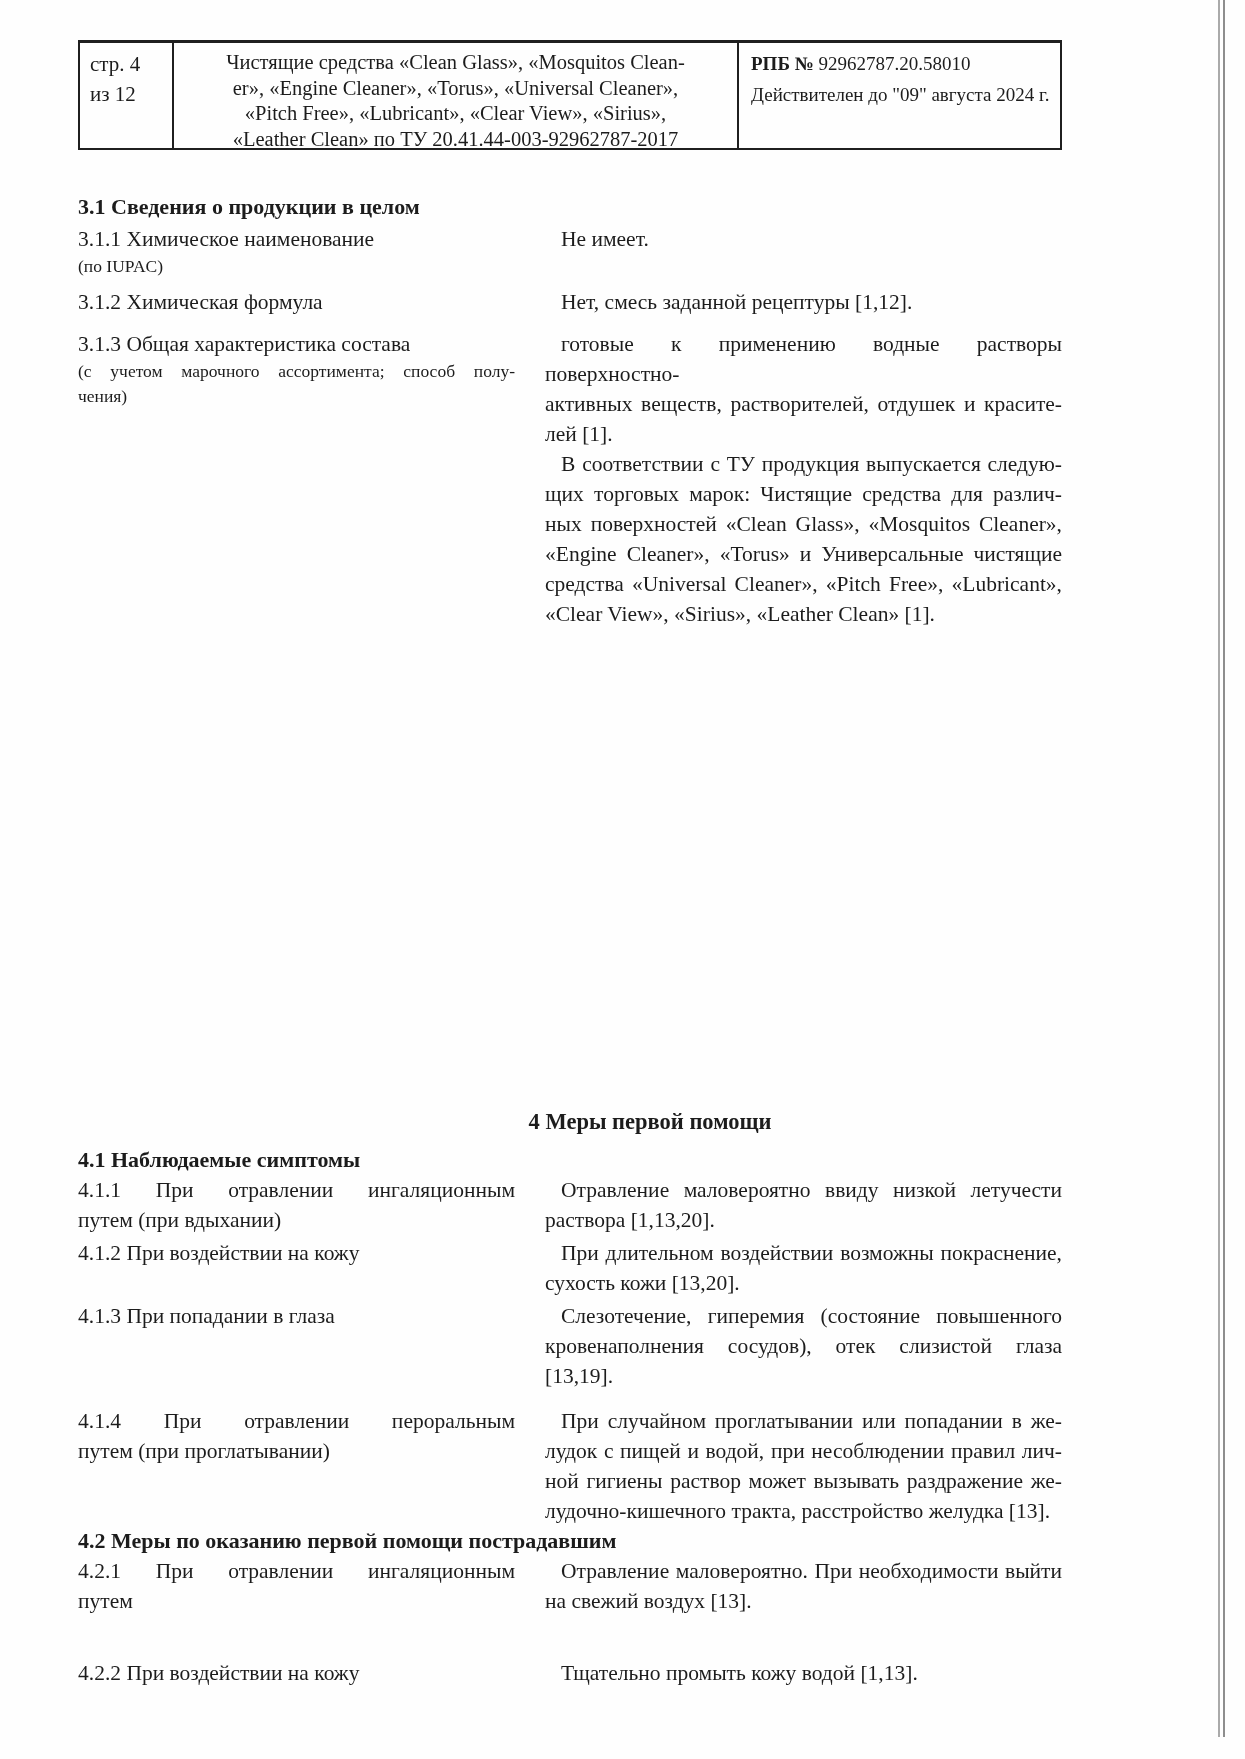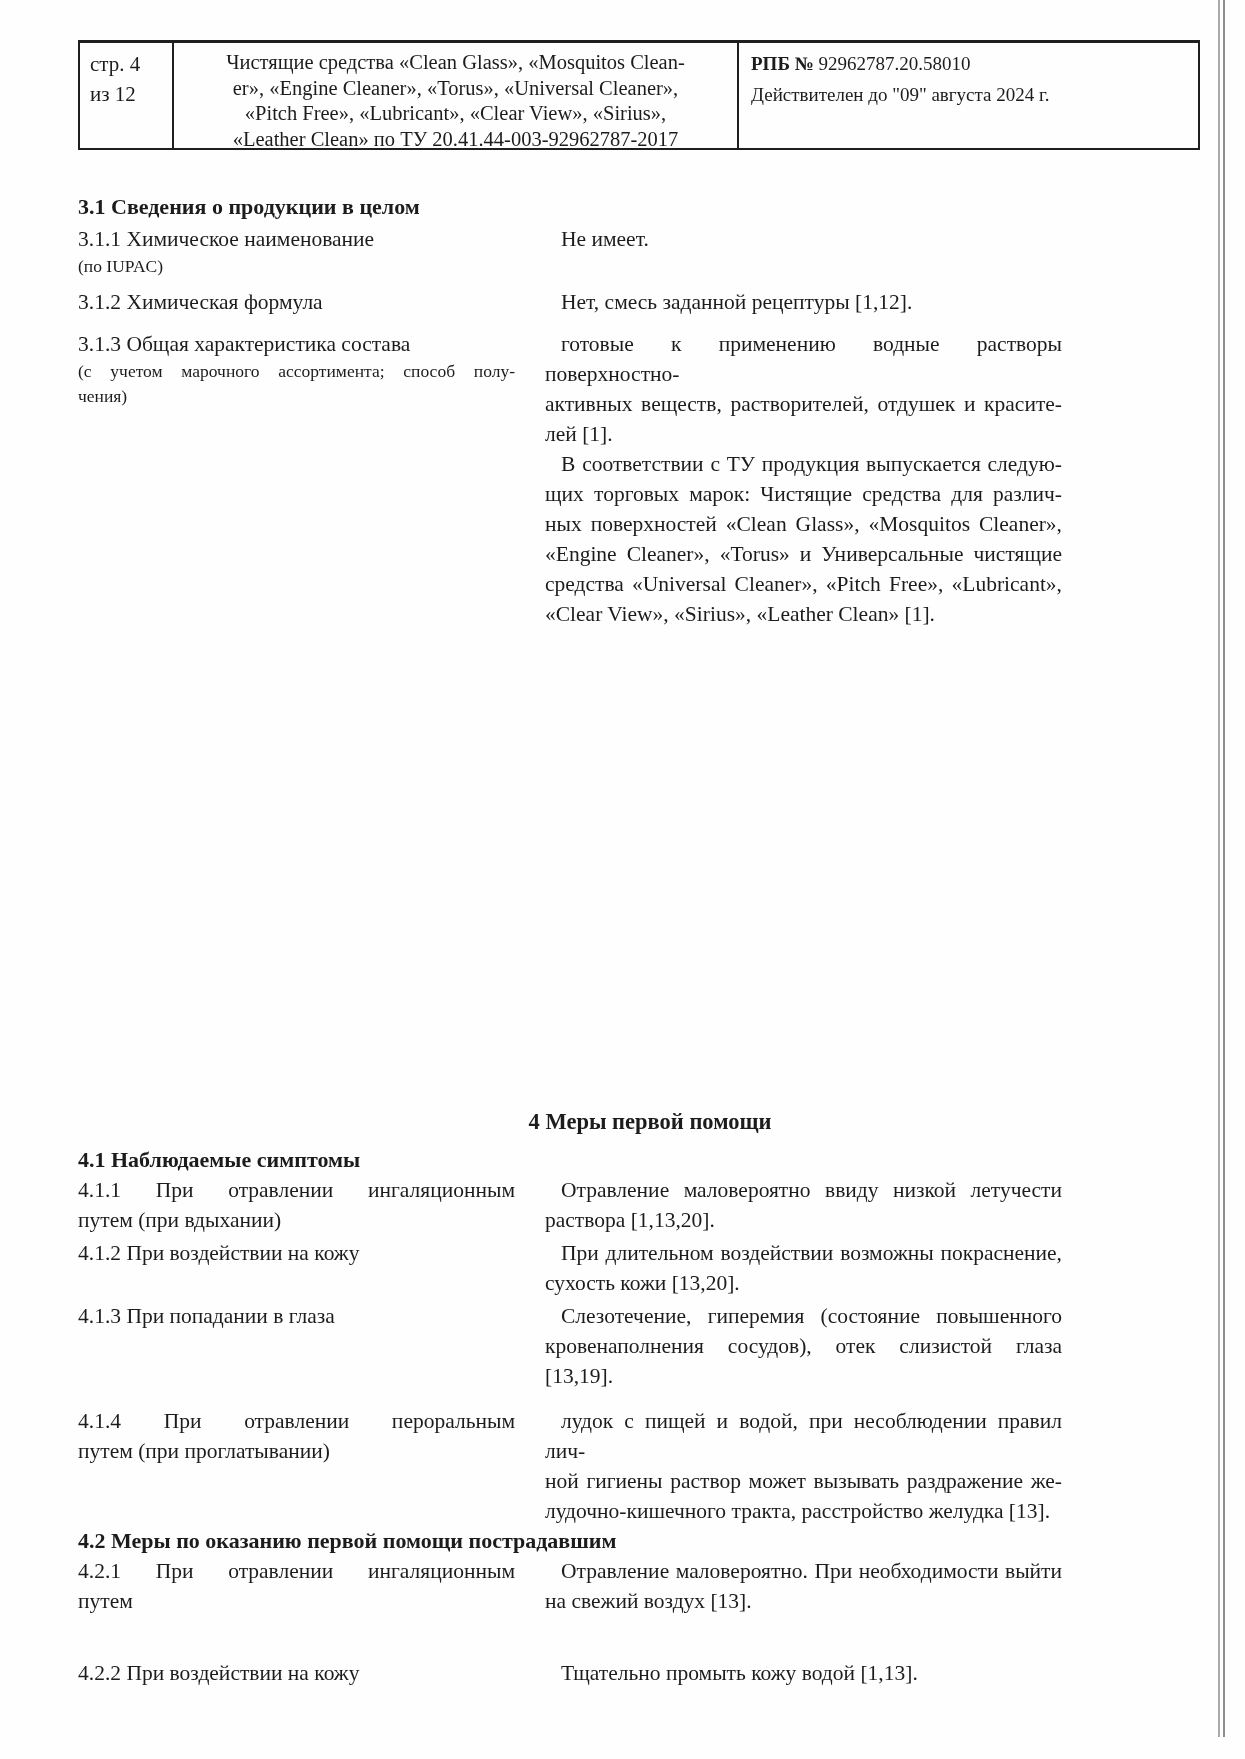--- a/index.html
+++ b/index.html
@@ -14,21 +14,21 @@
   }
   
   .ln{line-height:30px;min-height:30px;}
   .just .ln{text-align:justify;text-align-last:justify;}
   .just .ln:last-child{text-align-last:left;}
   .ind .ln:first-child{text-indent:16px;}
   .bold{font-weight:bold;}
 
   
   .htable{
-    position:absolute;left:78px;top:40px;width:1122px;height:110px;
+    position:absolute;left:78px;top:40px;width:984px;height:110px;
     display:flex;box-sizing:border-box;
     border:2px solid #1f1f1f;border-top-width:3px;
   }
   .hcell{box-sizing:border-box;}
   .c1{width:92px;padding:6px 4px 0 10px;font-size:21px;line-height:29px;}
   .c2{width:567px;border-left:2px solid #1f1f1f;border-right:2px solid #1f1f1f;
       padding-top:7px;font-size:20.5px;}
   .c2 .ln{line-height:25.5px;min-height:25.5px;text-align:center;text-align-last:center;}
   .c3{flex:1;padding:5px 10px 8px 12px;font-size:19px;line-height:31px;}
 
@@ -167,20 +167,21 @@
           <div class="ln">[13,19].</div>
         </div>
     </div>
 
     <div class="row">
       <div class="lbl just">
           <div class="ln">4.1.4 При отравлении пероральным</div>
           <div class="ln">путем (при проглатывании)</div>
         </div>
       <div class="val just ind">
+          <div class="ln">При случайном проглатывании или попадании в же-</div>
           <div class="ln">лудок с пищей и водой, при несоблюдении правил лич-</div>
           <div class="ln">ной гигиены раствор может вызывать раздражение же-</div>
           <div class="ln">лудочно-кишечного тракта, расстройство желудка [13].</div>
         </div>
     </div>
 
     <div class="sec-title">4.2 Меры по оказанию первой помощи пострадавшим</div>
 
     <div class="row" style="margin-bottom:42px">
       <div class="lbl just">

